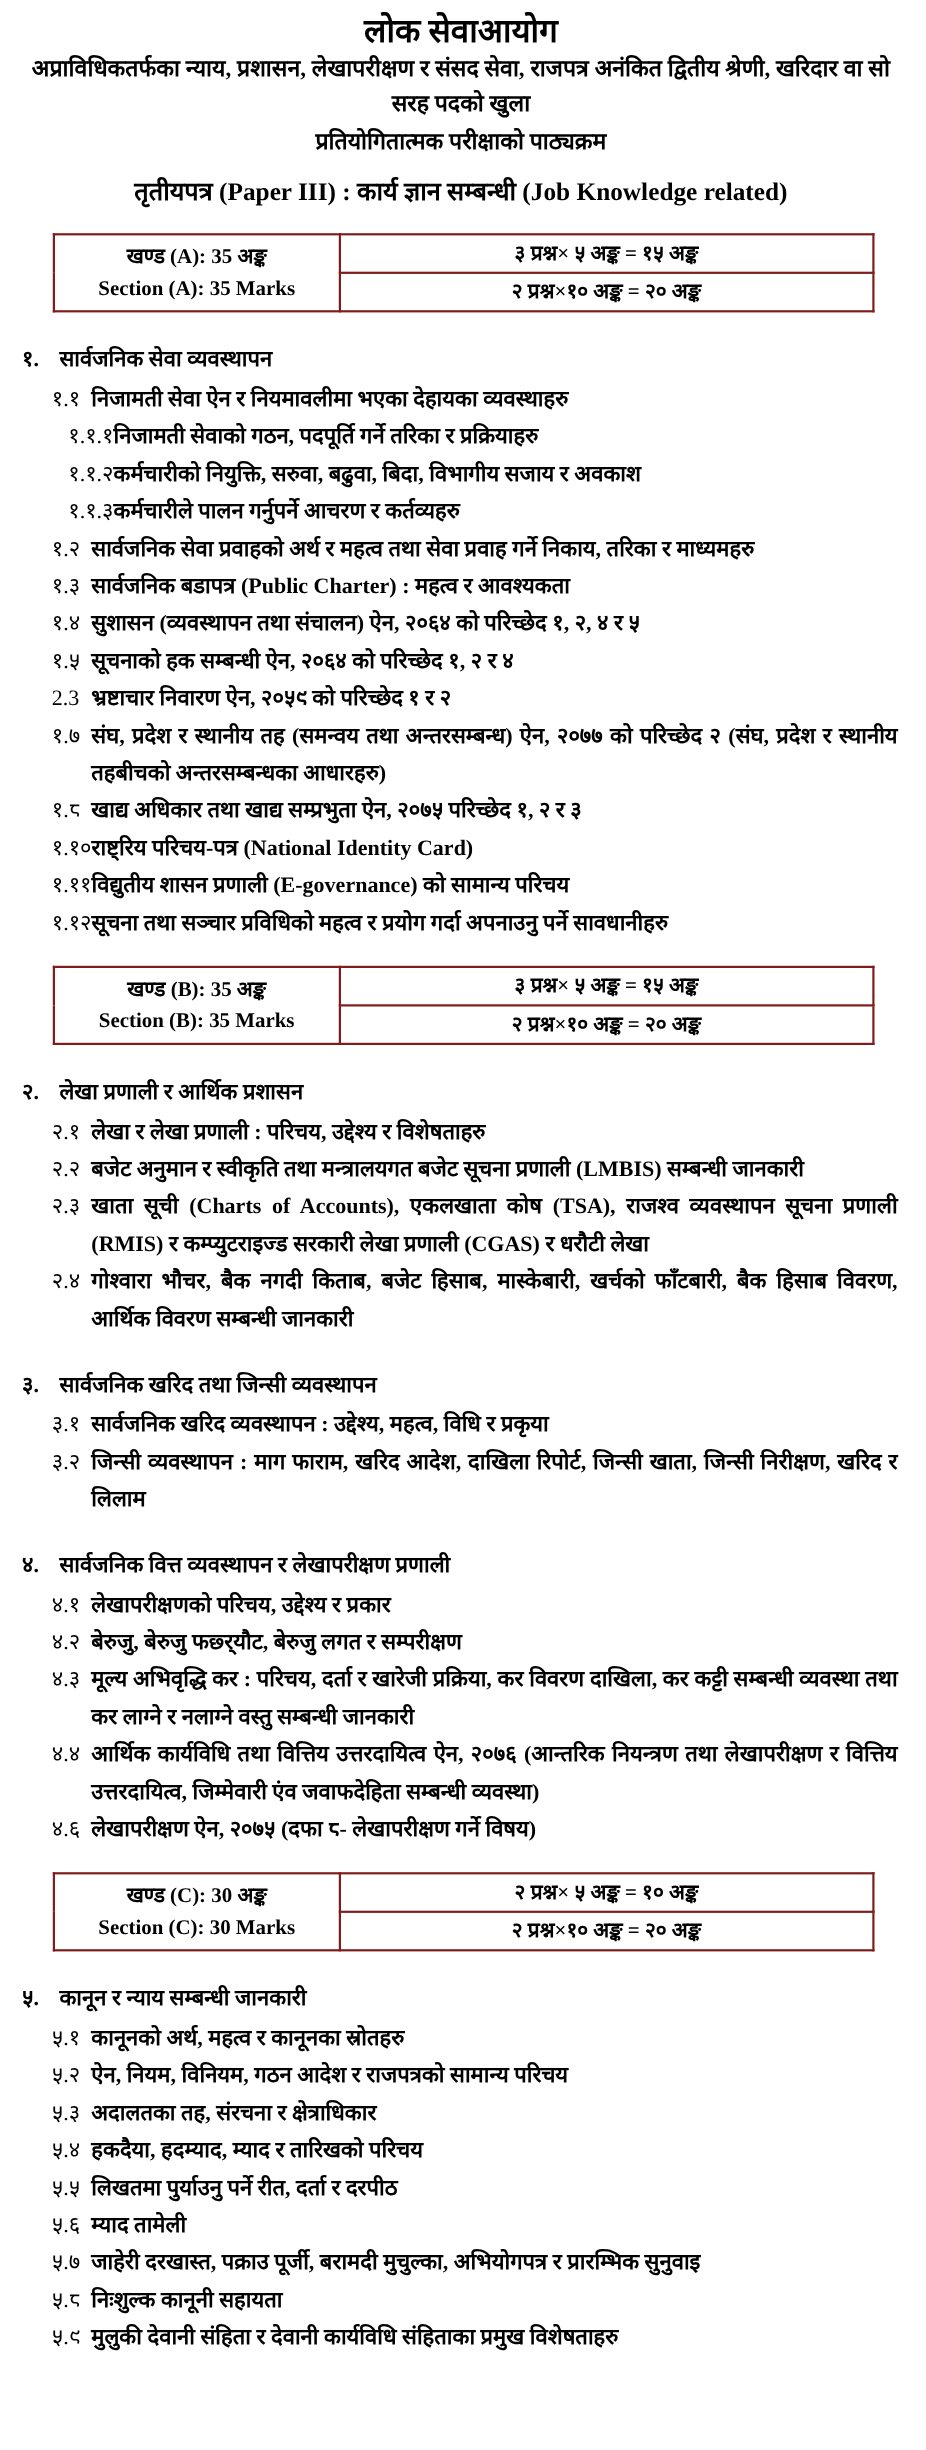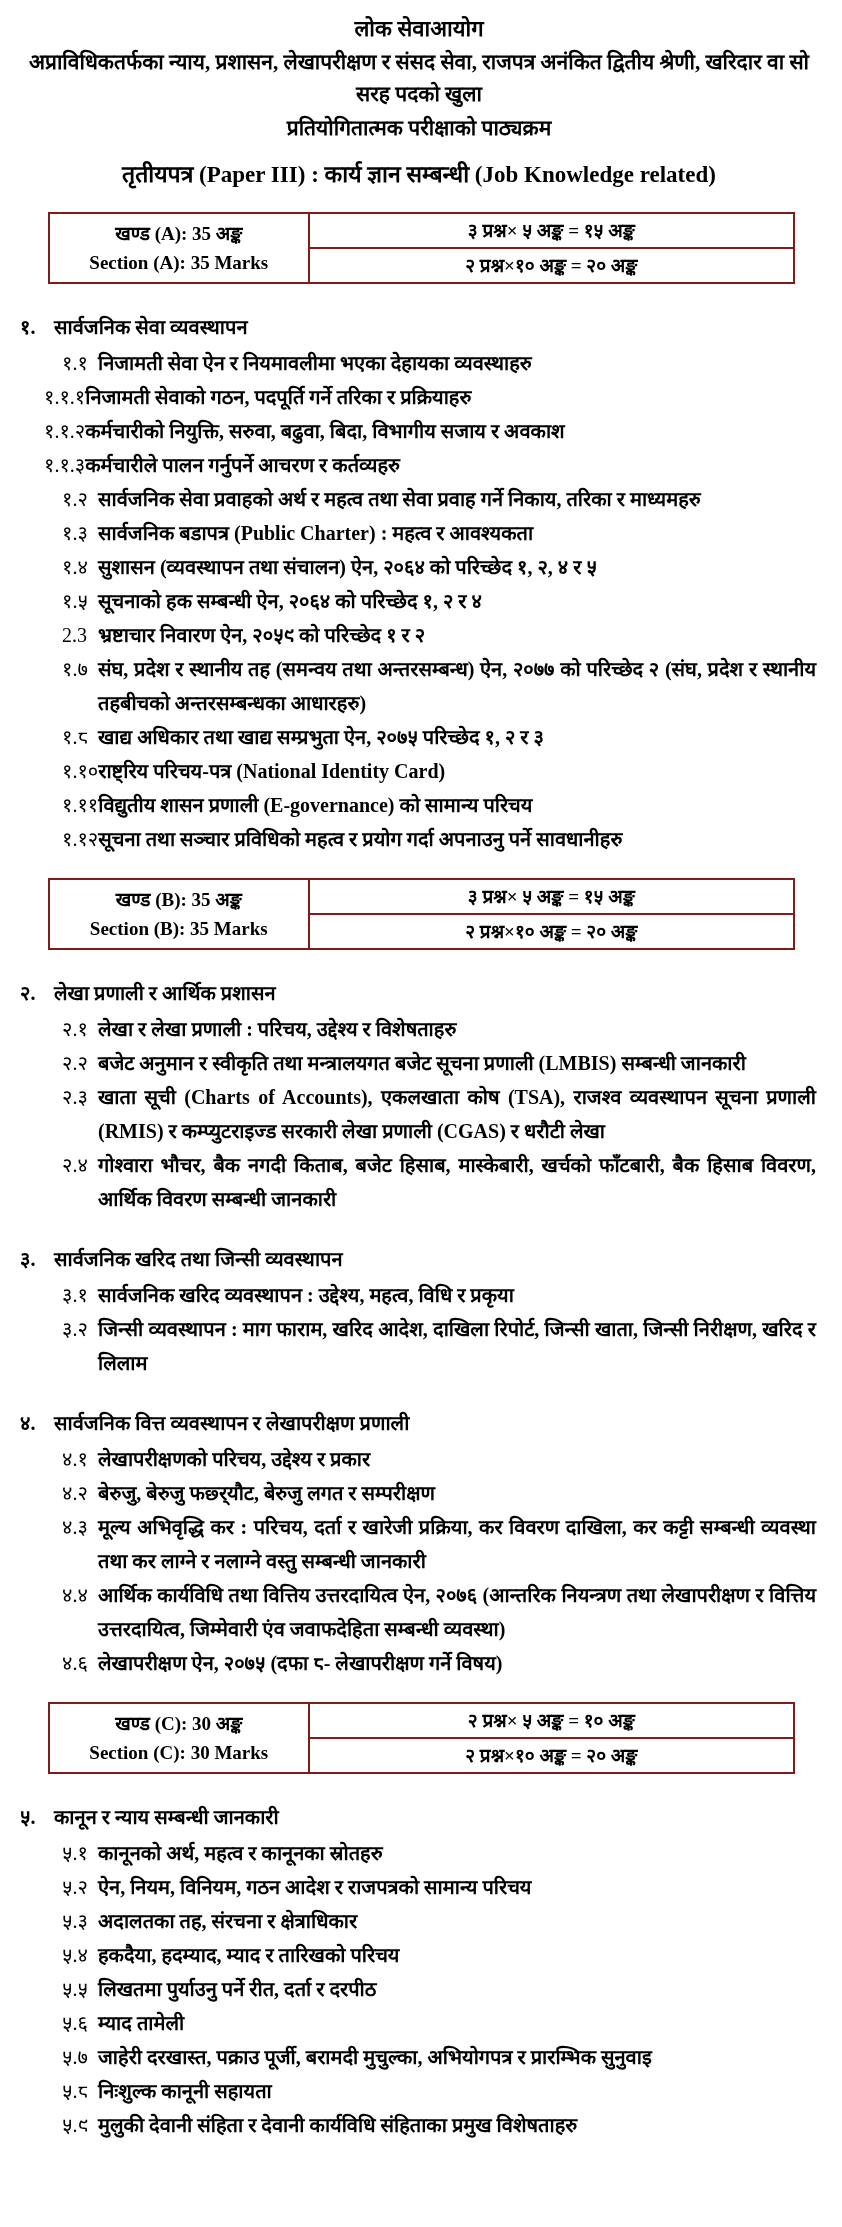--- a/index.html
+++ b/index.html
@@ -9,21 +9,21 @@
     font-family: "Liberation Serif", "DejaVu Serif", serif;
   }
   .page {
     box-sizing: border-box;
     width: 842px;
     min-height: 2227px;
     padding: 10px 22px 28px 18px;
   }
   
   .header { text-align: center; font-weight: bold; }
-  .org { font-size: 22px; line-height: 30px; margin-top: 4px; }
+  .org { font-size: 30px; line-height: 30px; margin-top: 4px; }
   .desc { font-size: 21px; line-height: 32px; margin-top: 2px; }
   .paper-title { font-size: 23px; line-height: 30px; margin-top: 16px; }
   
   table.marks-table {
     border-collapse: collapse;
     width: 747px;
     margin: 22px 0 10px 30px;
     table-layout: fixed;
   }
   table.marks-table td {
@@ -40,23 +40,23 @@
   .sec-head {
     display: flex;
     font-weight: bold;
     font-size: 20px;
     line-height: 34px;
     margin-bottom: 2px;
   }
   .sec-num { flex: 0 0 34px; padding-left: 2px; }
   .sec-title { flex: 1; }
   .item { display: flex; font-size: 20px; line-height: 34px; }
-  .item.lvl1 { margin-left: 44px; }
+  .item.lvl1 { margin-left: 29px; }
   .item.lvl1 .item-num { flex: 0 0 36px; }
-  .item.lvl2 { margin-left: 26px; }
+  .item.lvl2 { margin-left: 44px; }
   .item.lvl2 .item-num { flex: 0 0 35px; }
   .item-text { flex: 1; text-align: justify; padding-right: 4px; font-weight: bold; }
 </style>
 </head>
 <body>
 
 <div class="page">
 
   <div class="header">
     <div class="org">लोक सेवाआयोग</div>

